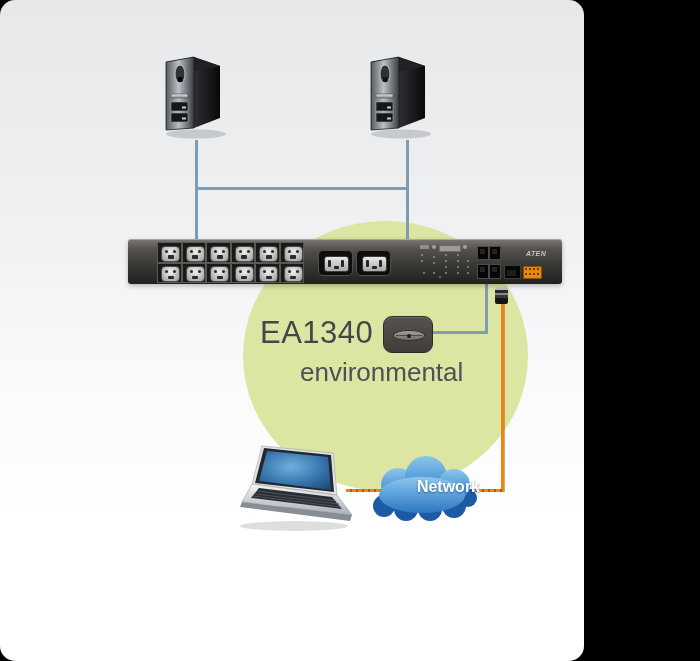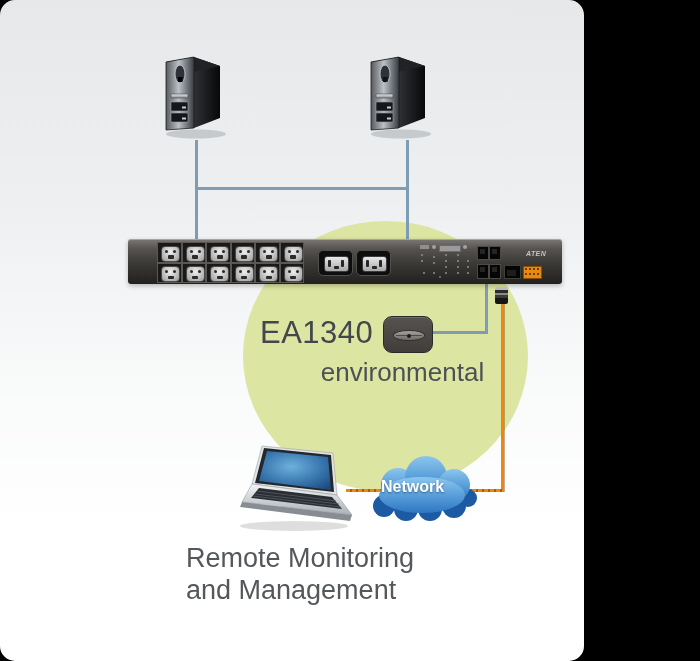--- a/index.html
+++ b/index.html
@@ -61,24 +61,24 @@
   .plug{position:absolute;left:495px;top:287px;width:13px;height:17px;border-radius:2px;z-index:3;
     background:linear-gradient(180deg,#bdbdbd 0 3px,#2b2b2b 3px 6px,#8a8a8a 6px 8px,#3a3a3a 8px 11px,#151515 11px 100%);}
   .sensor-dev{position:absolute;left:383px;top:316px;width:48px;height:35px;border-radius:9px;z-index:4;
     background:linear-gradient(180deg,#56524f,#403d3b);border:1px solid #2c2a28;box-shadow:inset 0 1px 0 rgba(255,255,255,.15);}
   .sensor-eye{position:absolute;left:9px;top:13px;width:30px;height:9px;border-radius:50%;
     background:linear-gradient(180deg,#a3a19e,#6d6b68);border:1px solid #333130;}
   .sensor-eye::before{content:"";position:absolute;left:13px;top:2.5px;width:4px;height:4px;border-radius:50%;background:#1d1c1b;}
   .sensor-eye::after{content:"";position:absolute;left:2px;top:4px;width:26px;height:1px;background:rgba(30,28,27,.55);}
   
   .model-label{position:absolute;left:260px;top:315px;z-index:4;font-size:31px;color:#43474b;letter-spacing:.5px;}
-  .env-label{position:absolute;left:300px;top:357px;width:205px;z-index:4;text-align:center;
+  .env-label{position:absolute;left:300px;top:357px;width:205px;z-index:4;text-align:left;
     font-size:26px;line-height:31px;color:#4c5155;}
   .caption{position:absolute;left:186px;top:542px;z-index:4;font-size:27px;line-height:32px;color:#54585b;}
-  .network-label{position:absolute;left:17px;right:0;top:26px;text-align:left;z-index:5;
+  .network-label{position:absolute;left:17px;right:0;top:26px;text-align:right;z-index:5;
     font-size:16px;font-weight:bold;color:#ffffff;text-shadow:0 1px 2px rgba(10,40,80,.55);}
   
   .server{position:absolute;top:50px;width:76px;height:92px;z-index:2;}
   .server.s1{left:158px}.server.s2{left:363px}
   .laptop{position:absolute;left:232px;top:438px;width:125px;height:95px;z-index:5;}
   .cloud{position:absolute;left:364px;top:452px;width:116px;height:70px;z-index:5;}
   .cloud svg{position:absolute;left:0;top:0;}
 </style>
 </head>
 <body>
@@ -245,18 +245,14 @@
       <circle cx="90" cy="54" r="12" fill="#1c5aa4"></circle>
       <circle cx="104" cy="46" r="9" fill="#1c5aa4"></circle>
       <circle cx="34" cy="33" r="17" fill="url(#cloudGrad)"></circle>
       <circle cx="62" cy="25" r="21" fill="url(#cloudGrad)"></circle>
       <circle cx="90" cy="33" r="16" fill="url(#cloudGrad)"></circle>
       <ellipse cx="58" cy="43" rx="43" ry="18" fill="url(#cloudGrad)"></ellipse>
     </svg>
     <div class="network-label">Network</div>
   </div>
 
-  <div class="caption">
-    <span>Remote Monitoring</span><br>
-    <span>and Management</span>
-  </div>
 
 </div>
 
 </body></html>

